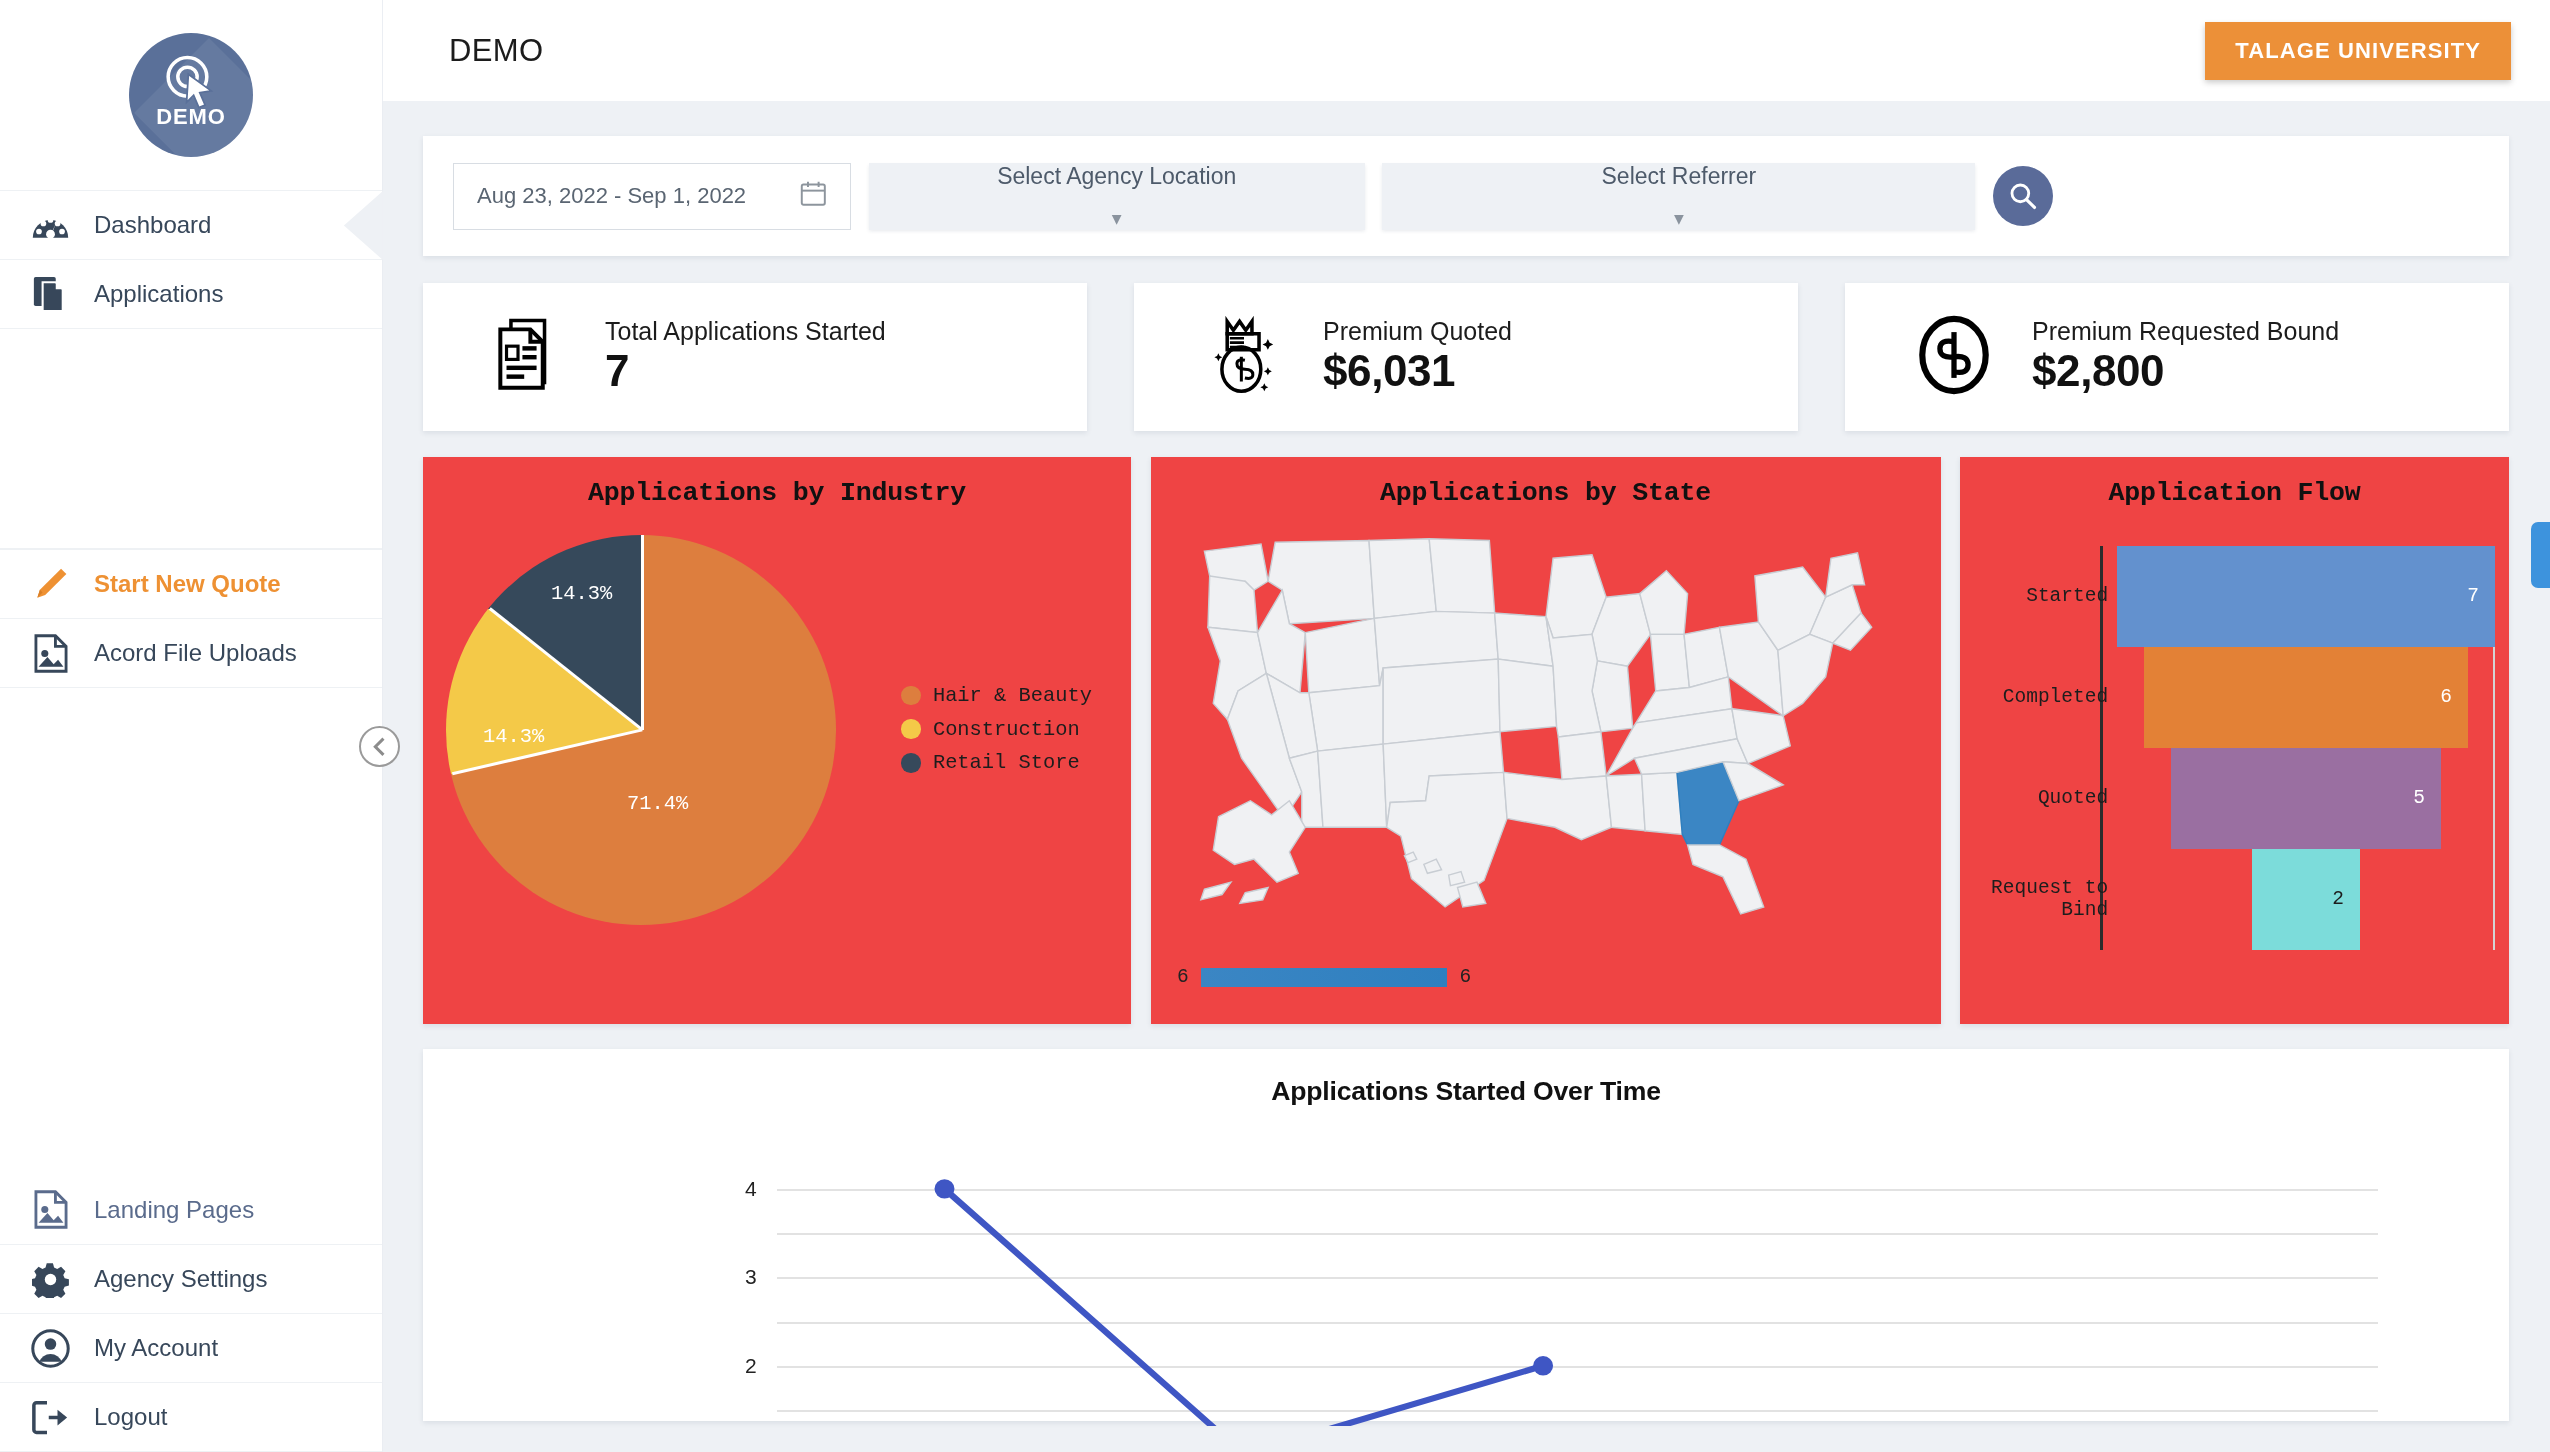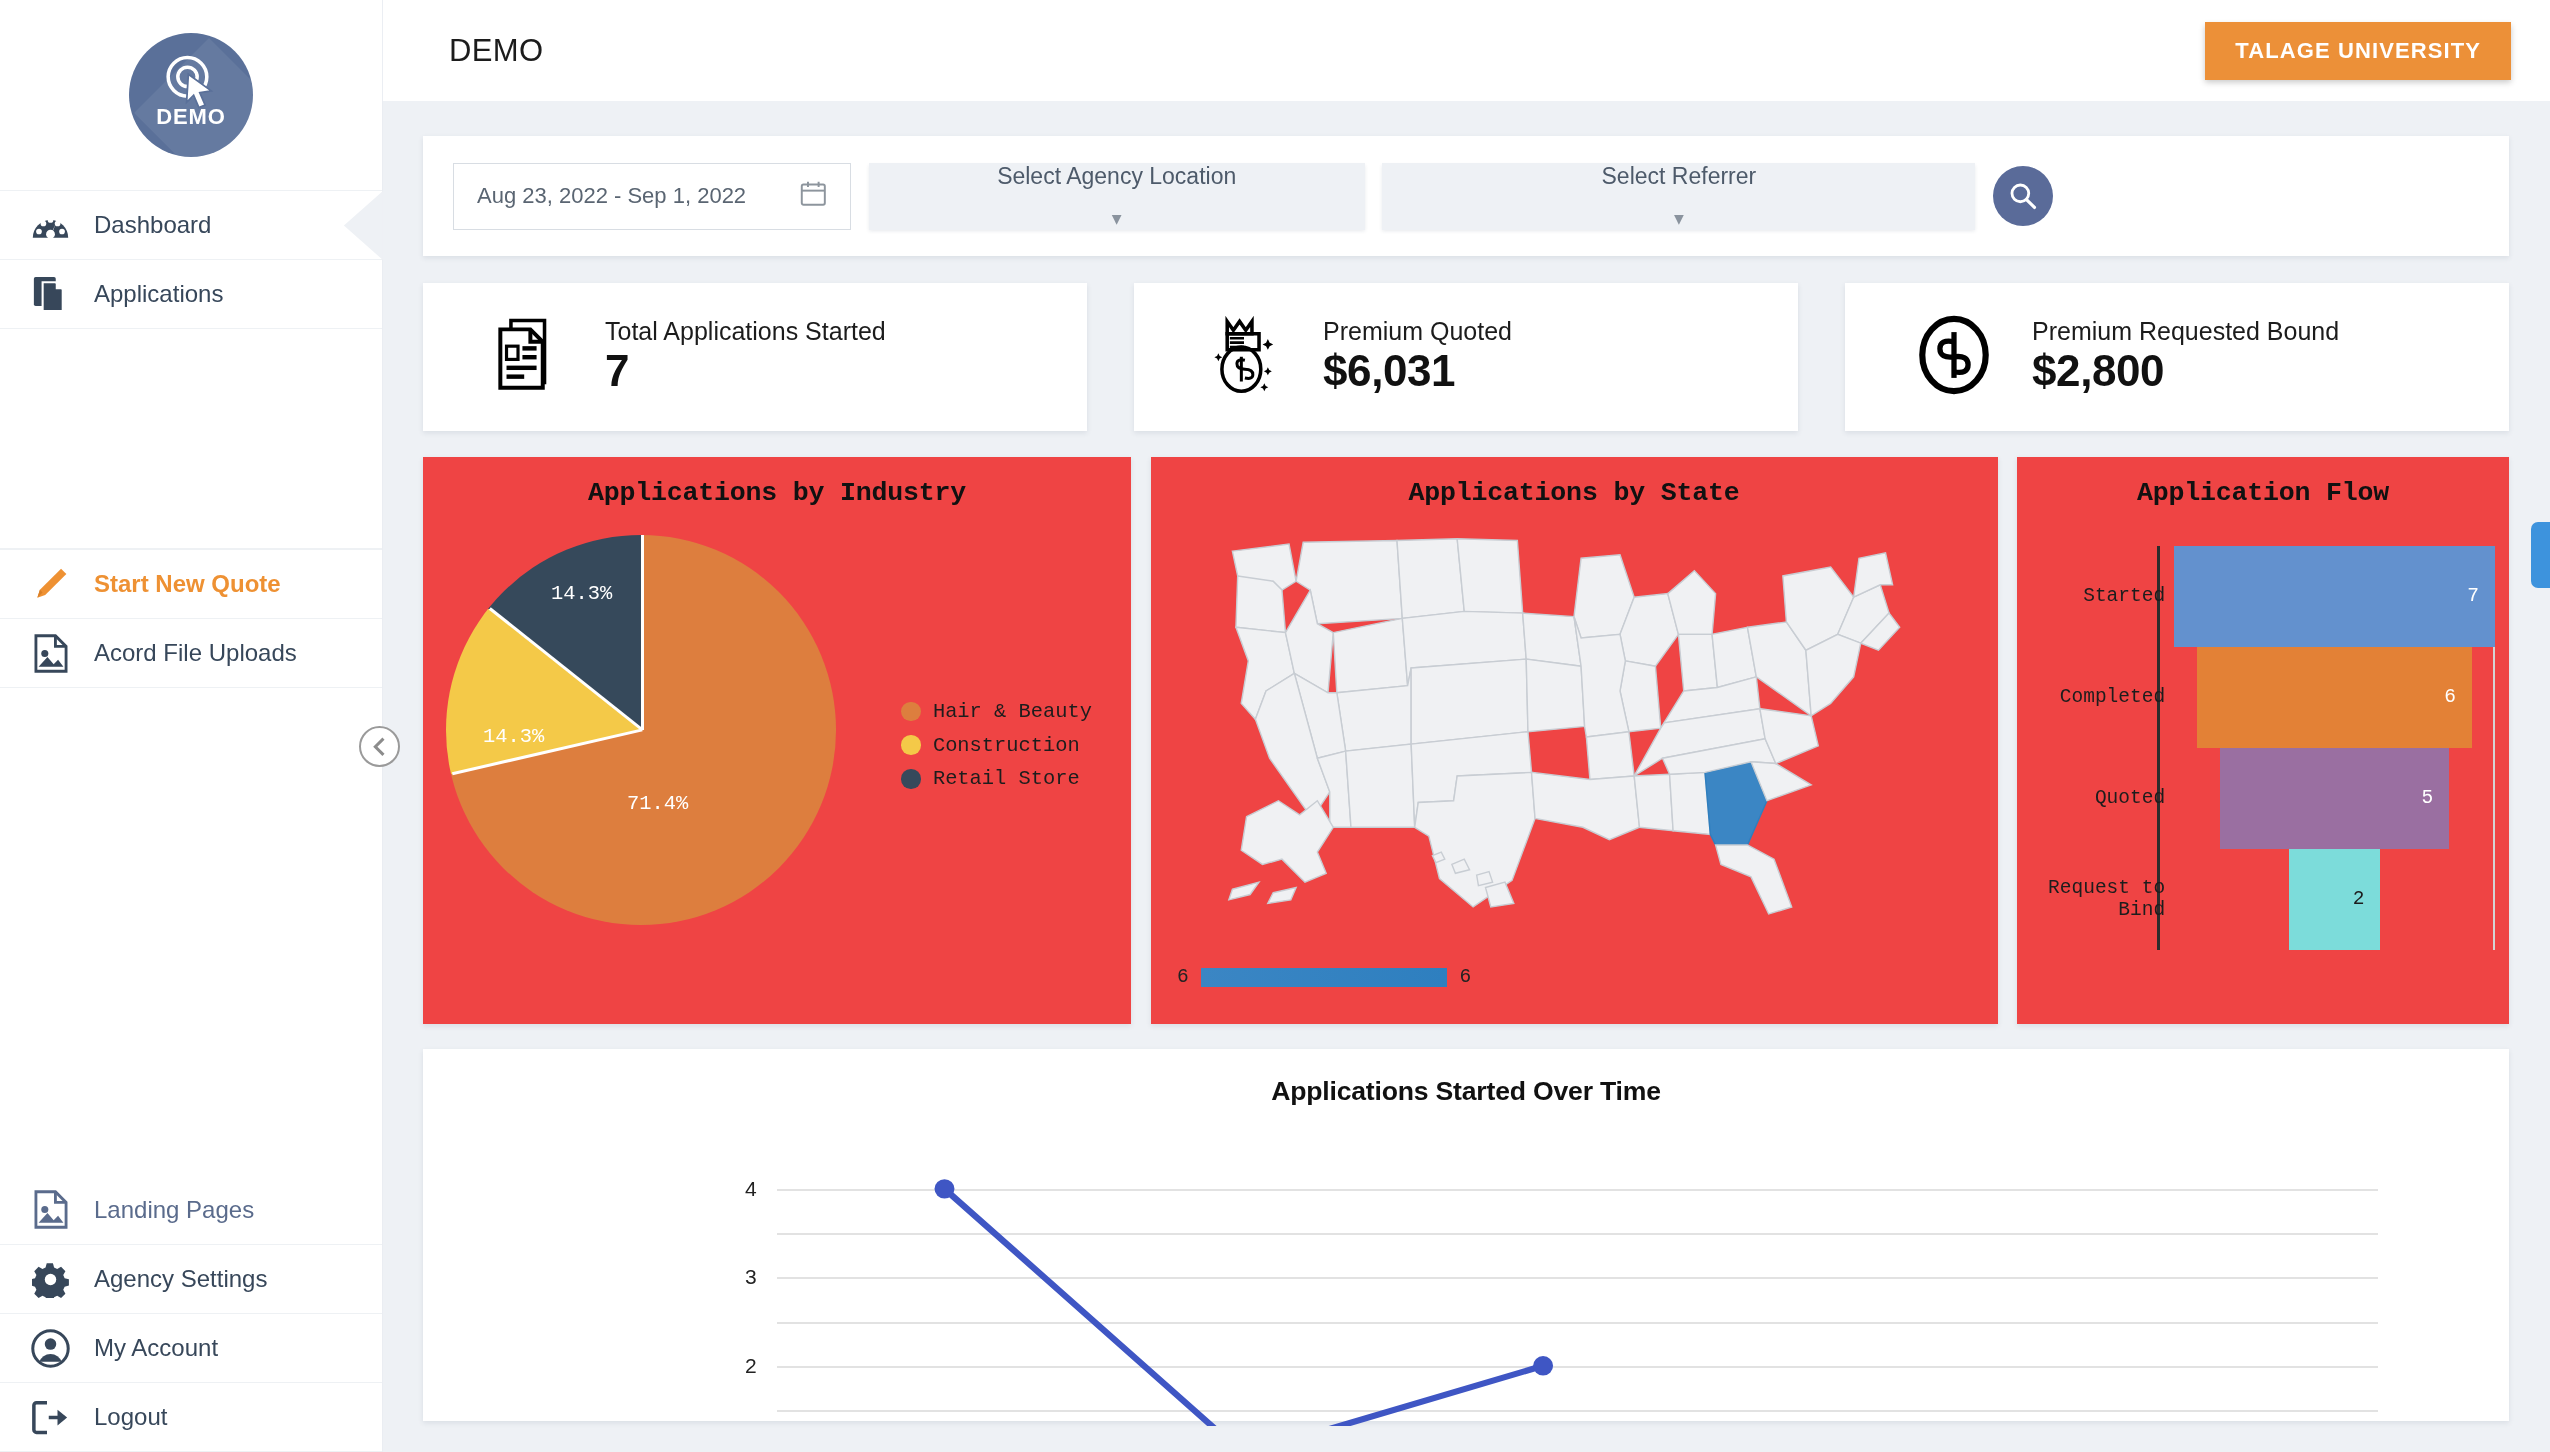--- a/index.html
+++ b/index.html
@@ -112,34 +112,34 @@
   .stat-value { font-size: 44px; color: #111; font-weight: bold; line-height: 1.15; letter-spacing: -0.4px; }
 
   
   .charts-row { display: flex; gap: 19.5px; margin-top: 26.6px; }
   .chart-card {
     background: #ef4444; box-shadow: 0 1.8px 5.3px rgba(40,60,90,0.10);
     height: 567px; position: relative; padding-top: 21px; font-family: Liberation Mono, monospace;
   }
   .card-industry { width: 708px; }
   .card-state { flex: 1 1 auto; }
-  .card-flow { width: 492px; }
+  .card-flow { width: 549px; }
   .chart-title { text-align: center; font-size: 26.6px; font-weight: bold; color: #111; letter-spacing: -0.2px; }
 
   .pie-area { position: relative; margin-top: 17.7px; height: 460px; }
   .pie {
     position: absolute; left: 23px; top: 8.9px; width: 390px; height: 390px; border-radius: 50%;
     background: conic-gradient(#dd7e3e 0deg 257deg, #f4c948 257deg 308.5deg, #36495b 308.5deg 360deg);
   }
   .pie .sep { position: absolute; left: 50%; top: 0; width: 2.7px; height: 50%; background: #fff; transform-origin: bottom center; }
   .pie-lbl { position: absolute; color: #ffffff; font-size: 20.4px; }
   .lbl-big { left: 204px; top: 266px; }
   .lbl-yellow { left: 60px; top: 199px; }
   .lbl-dark { left: 128px; top: 56px; }
-  .pie-legend { position: absolute; left: 478px; top: 174px; display: flex; flex-direction: column; gap: 10.6px; }
+  .pie-legend { position: absolute; left: 478px; top: 158px; display: flex; flex-direction: column; gap: 10.6px; }
   .legend-row { display: flex; align-items: center; gap: 12.4px; font-size: 20.4px; color: #1d1d1d; }
   .legend-dot { width: 19.5px; height: 19.5px; border-radius: 50%; flex: 0 0 19.5px; }
 
   
   .map-area { position: relative; height: 496px; padding: 8.9px 26.6px 0 26.6px; }
   .map-svg { display: block; margin: 17.7px auto 0 auto; }
   .map-legend { position: absolute; left: 26.6px; bottom: 16px; display: flex; align-items: center; gap: 12.4px; }
   .map-legend-bar { width: 246px; height: 19.5px; background: linear-gradient(90deg,#3b86c4,#2e7fbf); }
   .map-legend-txt { font-size: 19.5px; color: #222; }
 

